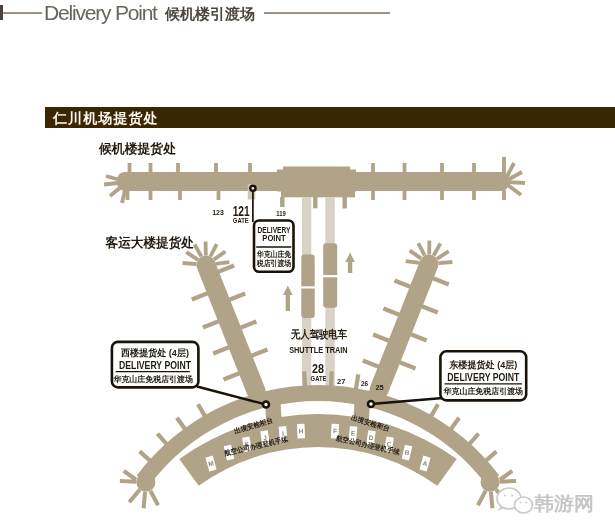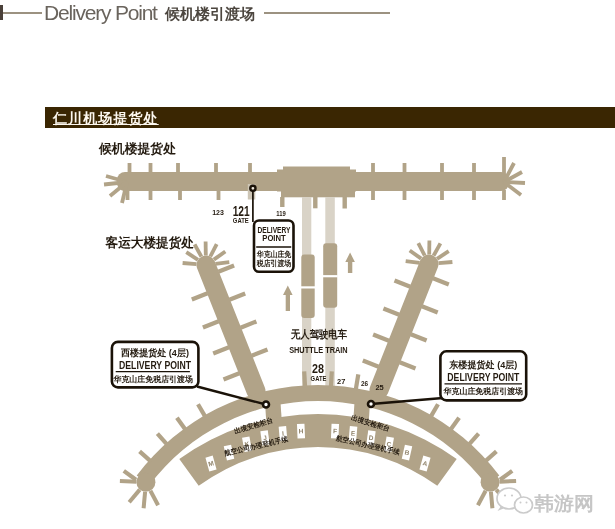--- a/index.html
+++ b/index.html
@@ -13,21 +13,21 @@
 
 <div class="abs" style="left:3px;top:11.5px;width:39px;height:2.6px;background:#9c9281;"></div>
 
 <div class="abs" style="left:44px;top:1px;font-size:21px;color:#6a645d;letter-spacing:-1.2px;">Delivery Point</div>
 
 <div class="abs" style="left:165px;top:5px;font-size:15px;font-weight:bold;color:#4c463f;">候机楼引渡场</div>
 
 <div class="abs" style="left:264px;top:11.5px;width:126px;height:2.6px;background:#9c9281;"></div>
 
 <div class="abs" style="left:45px;top:107px;width:570px;height:21.3px;background:#3a2602;">
-<span style="display:inline-block;margin-left:8px;margin-top:3px;font-size:14px;font-weight:bold;letter-spacing:1.1px;color:#fdf8ef;text-decoration:underline;">仁川机场提货处</span></div>
+<span style="display:inline-block;margin-left:8px;margin-top:3px;font-size:14px;font-weight:bold;letter-spacing:1.1px;color:#fdf8ef;">仁川机场提货处</span></div>
 
 <svg class="abs" style="left:0;top:0;" width="615" height="529" viewBox="0 0 615 529">
 
 <text x="99" y="152.5" font-size="13" font-weight="bold" fill="#241b10" text-anchor="start" textLength="77" lengthAdjust="spacingAndGlyphs">候机楼提货处</text>
 
 <rect x="117" y="172" width="392" height="19" rx="8" fill="#b1a388"></rect>
 
 <g>
       <line x1="127" y1="182" x2="106" y2="176" stroke="#b1a388" stroke-width="3.8"></line>
       <line x1="127" y1="182" x2="104" y2="184.5" stroke="#b1a388" stroke-width="3.8"></line>

